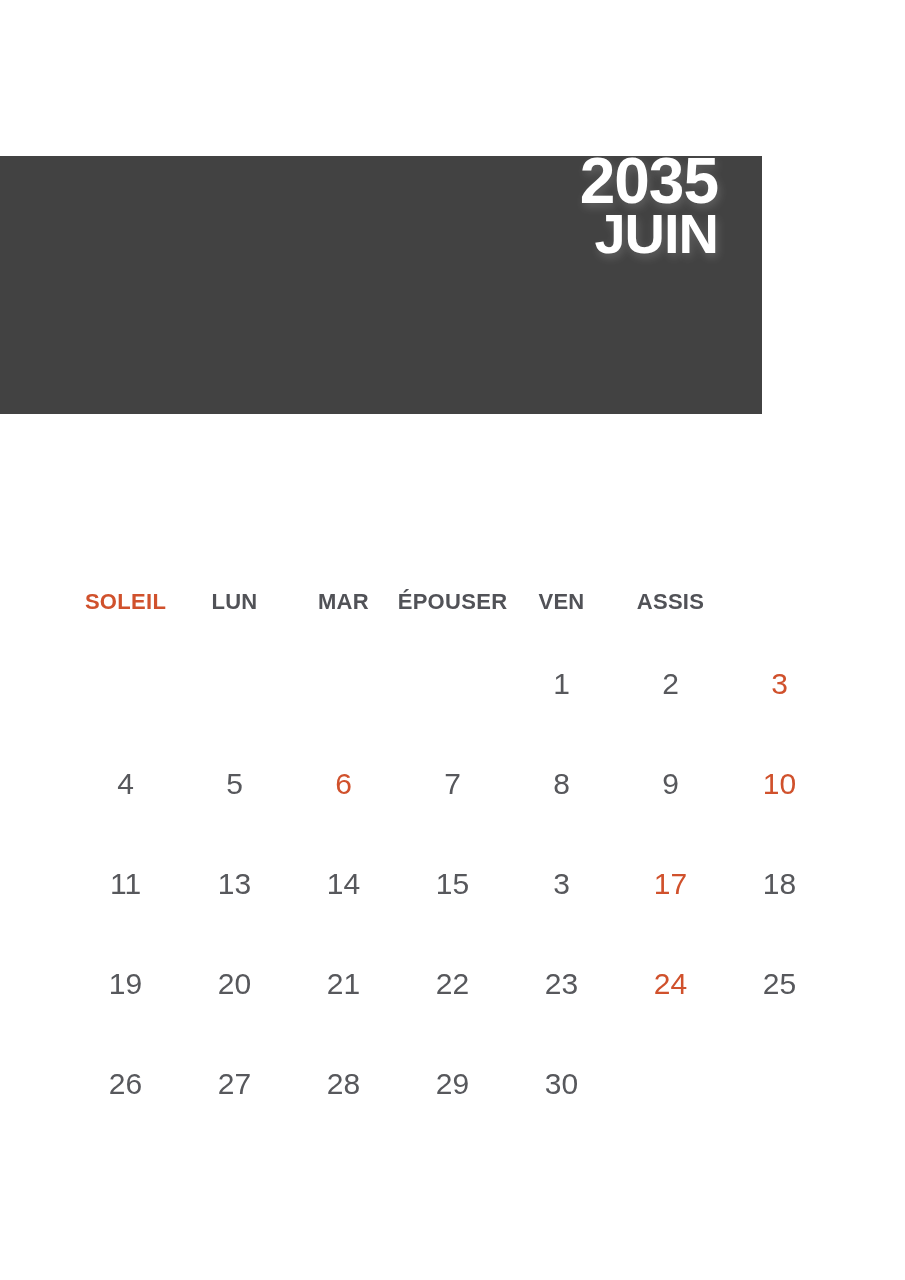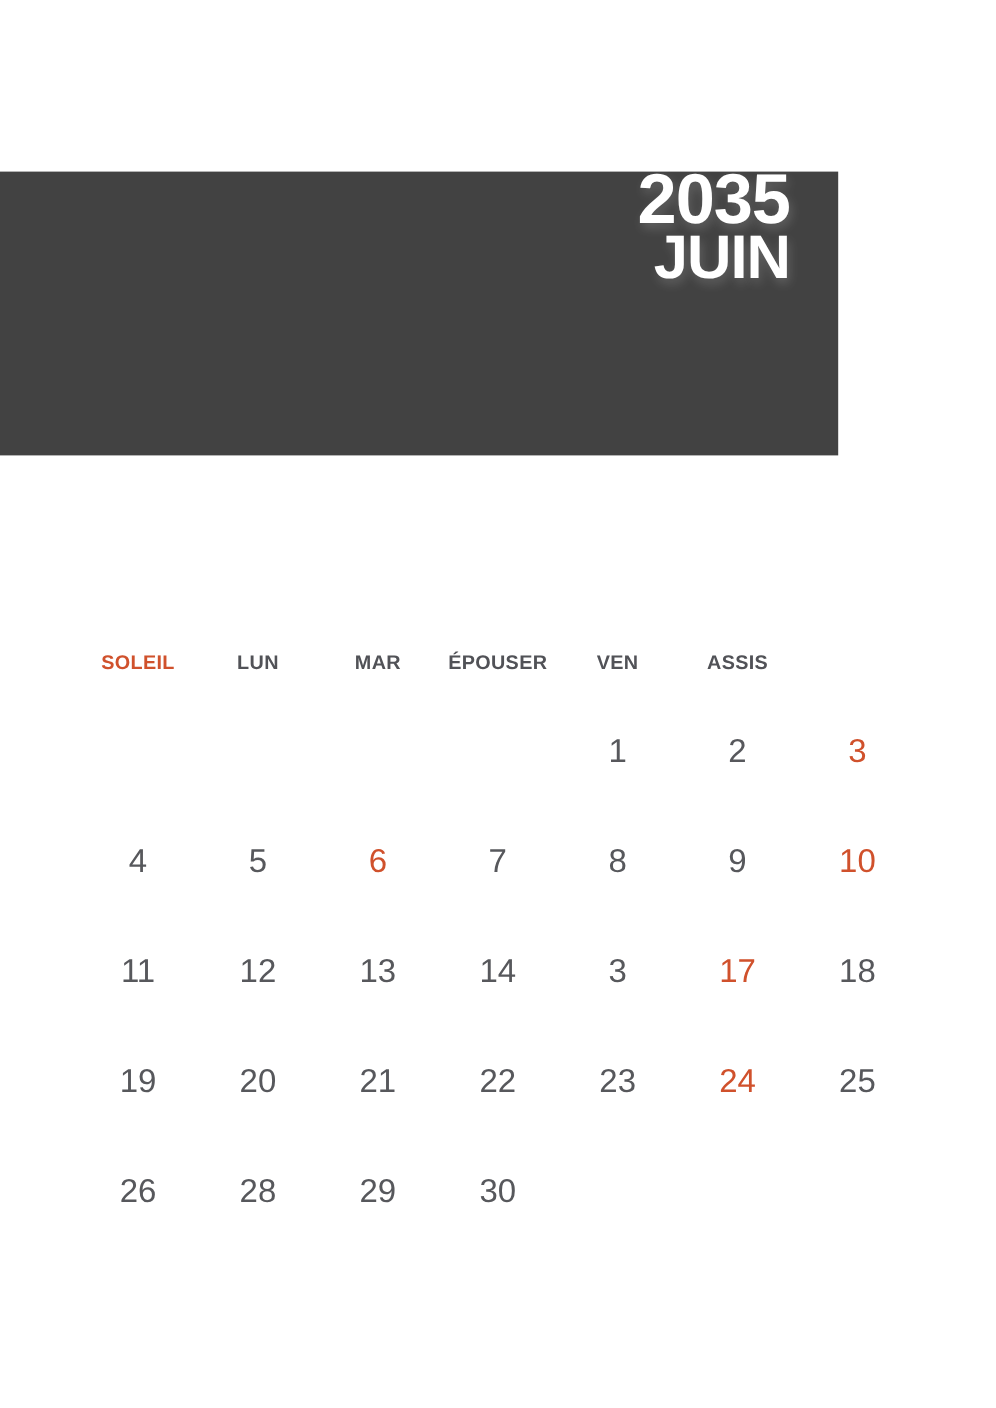--- a/index.html
+++ b/index.html
@@ -58,21 +58,21 @@
     display: grid;
     grid-template-columns: repeat(7, 109px);
     grid-template-rows: 64px repeat(5, 100px);
   }
   .cell {
     display: flex;
     align-items: center;
     justify-content: center;
   }
   .day-header {
-    font-size: 18px;
+    font-size: 22px;
     font-weight: 700;
     letter-spacing: 0.3px;
     color: var(--day-header, #515257);
   }
   .day-header.accent {
     color: var(--accent, #d0512c);
   }
   .day-number {
     font-size: 30px;
     font-weight: 400;
@@ -108,32 +108,33 @@
       <div class="cell day-number">2</div>
       <div class="cell day-number accent">3</div>
       <div class="cell day-number">4</div>
       <div class="cell day-number">5</div>
       <div class="cell day-number accent">6</div>
       <div class="cell day-number">7</div>
       <div class="cell day-number">8</div>
       <div class="cell day-number">9</div>
       <div class="cell day-number accent">10</div>
       <div class="cell day-number">11</div>
-      <div class="cell day-number">12</div>
       <div class="cell day-number">13</div>
       <div class="cell day-number">14</div>
+      <div class="cell day-number">15</div>
       <div class="cell day-number">3</div>
       <div class="cell day-number accent">17</div>
       <div class="cell day-number">18</div>
       <div class="cell day-number">19</div>
       <div class="cell day-number">20</div>
       <div class="cell day-number">21</div>
       <div class="cell day-number">22</div>
       <div class="cell day-number">23</div>
       <div class="cell day-number accent">24</div>
       <div class="cell day-number">25</div>
       <div class="cell day-number">26</div>
+      <div class="cell day-number">27</div>
       <div class="cell day-number">28</div>
       <div class="cell day-number">29</div>
       <div class="cell day-number">30</div>
     </div>
 
 </div>
 
 </body></html>

